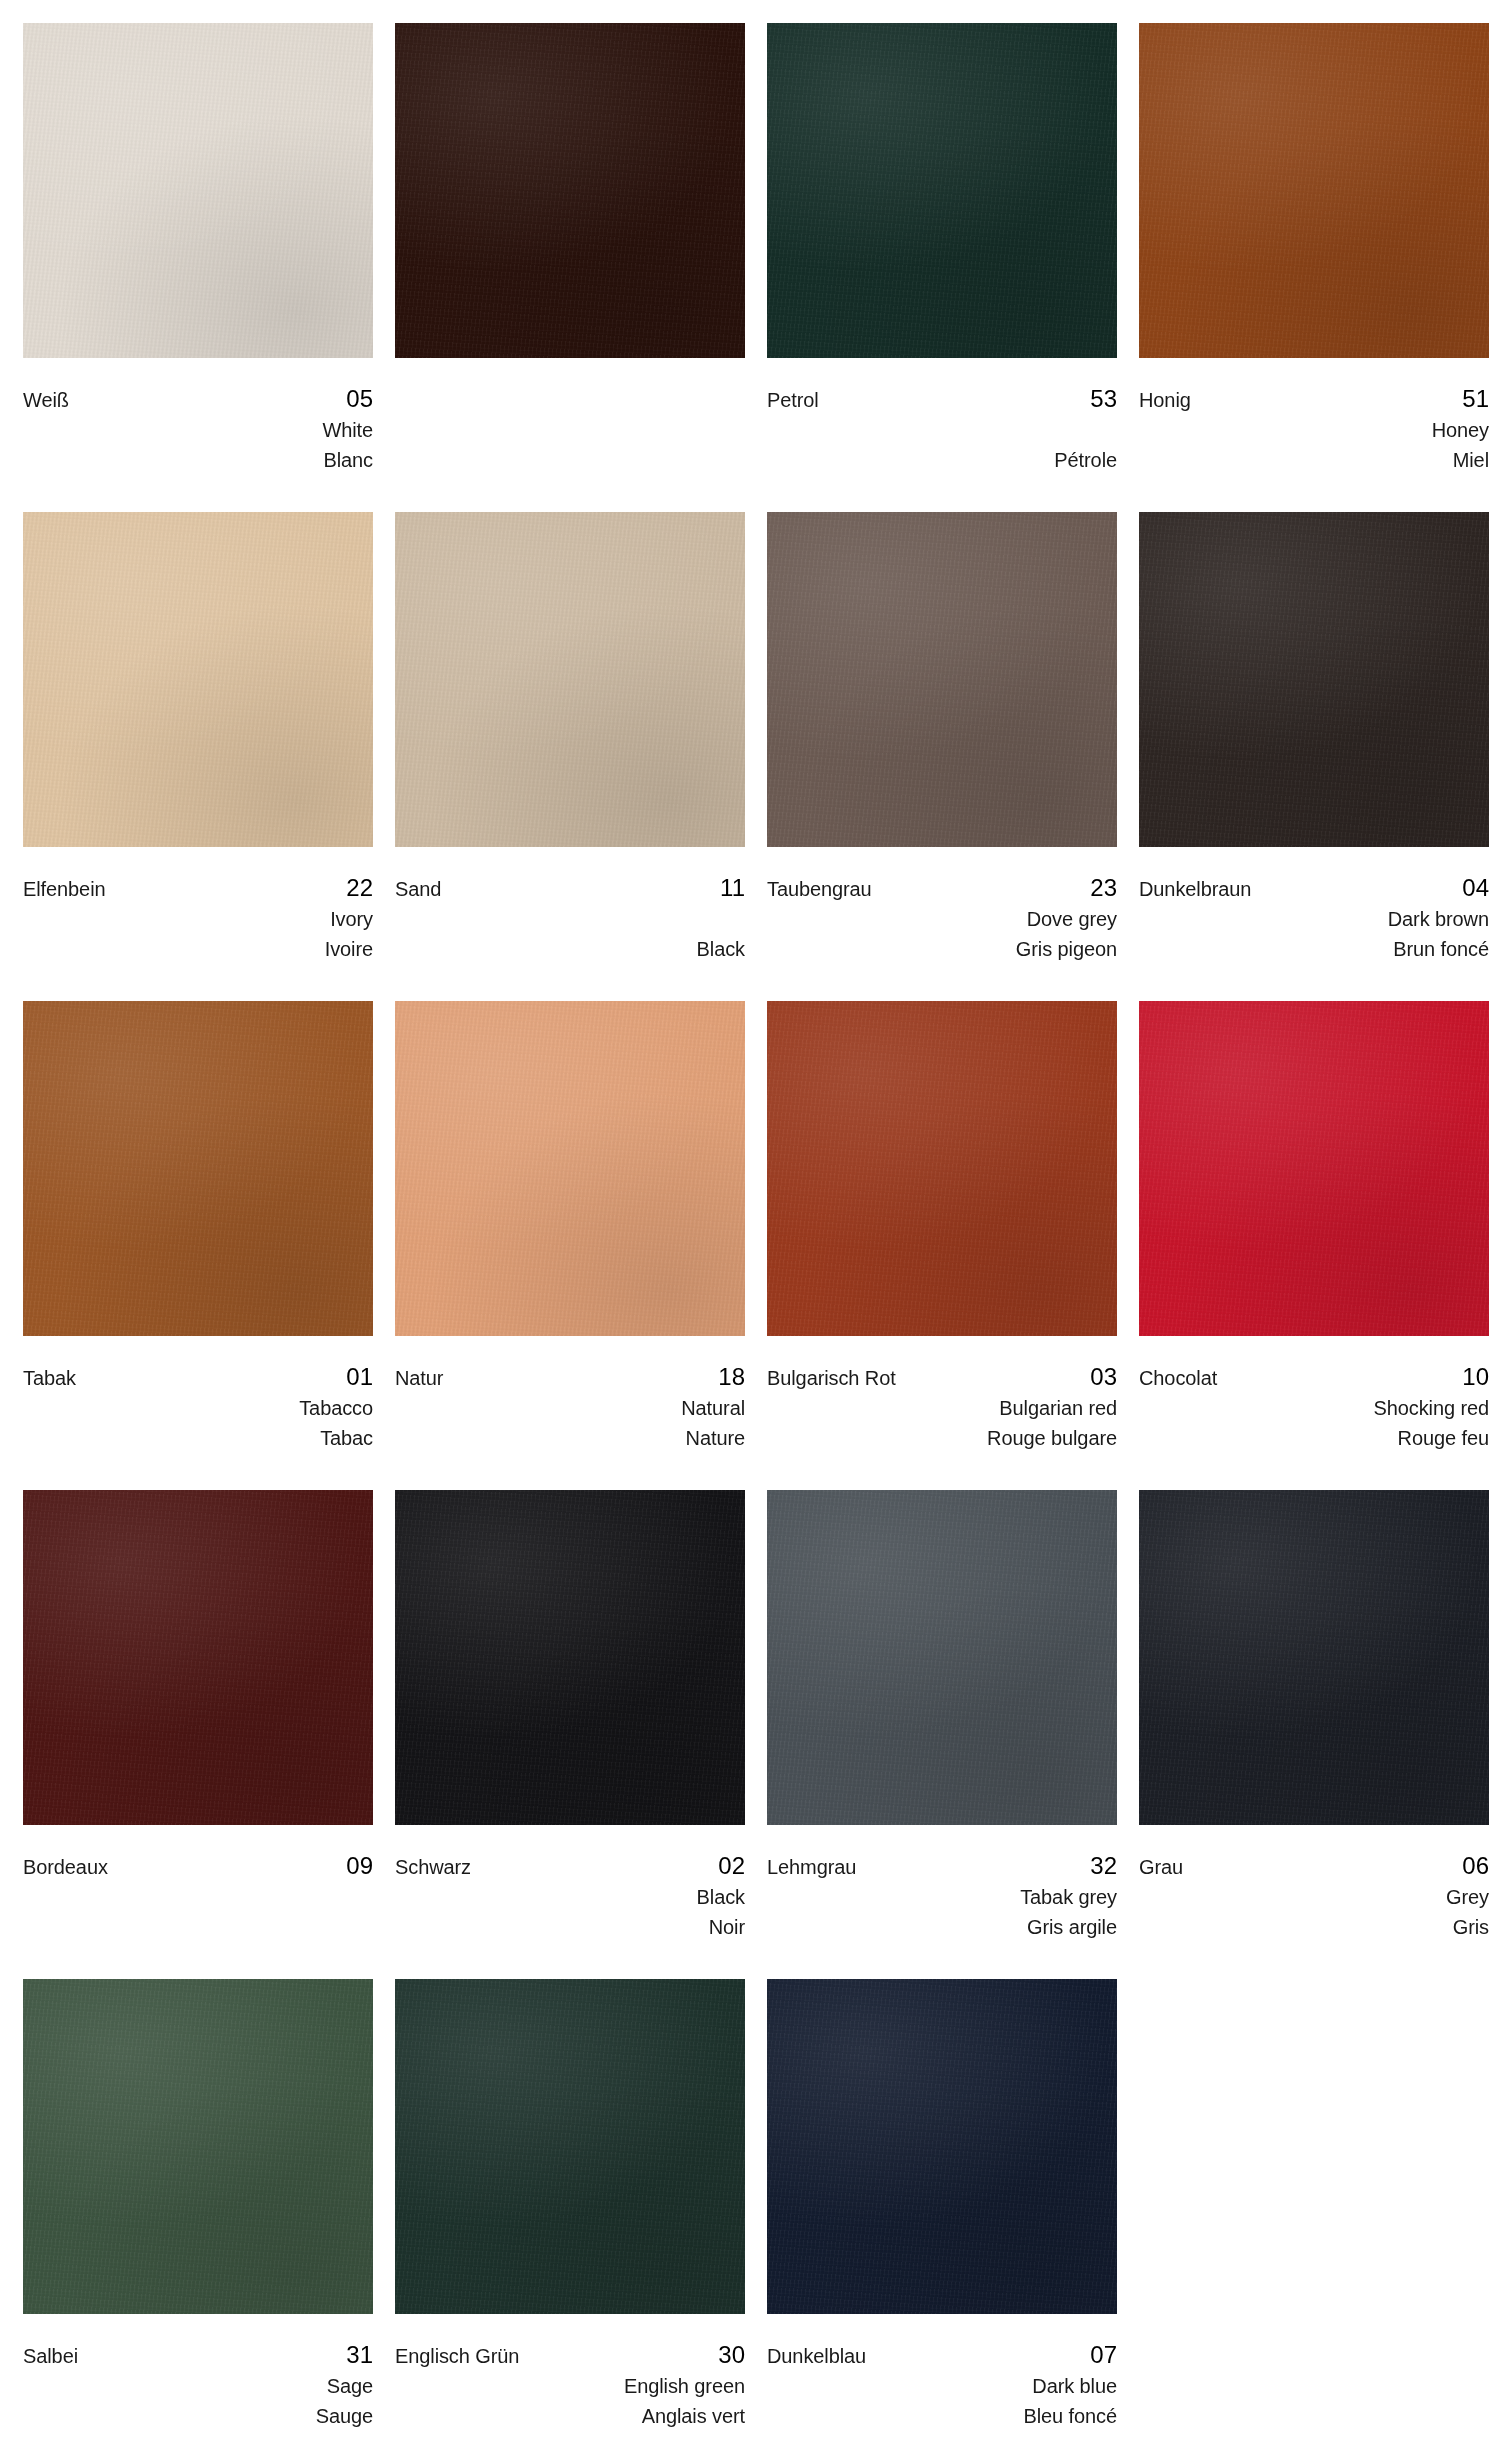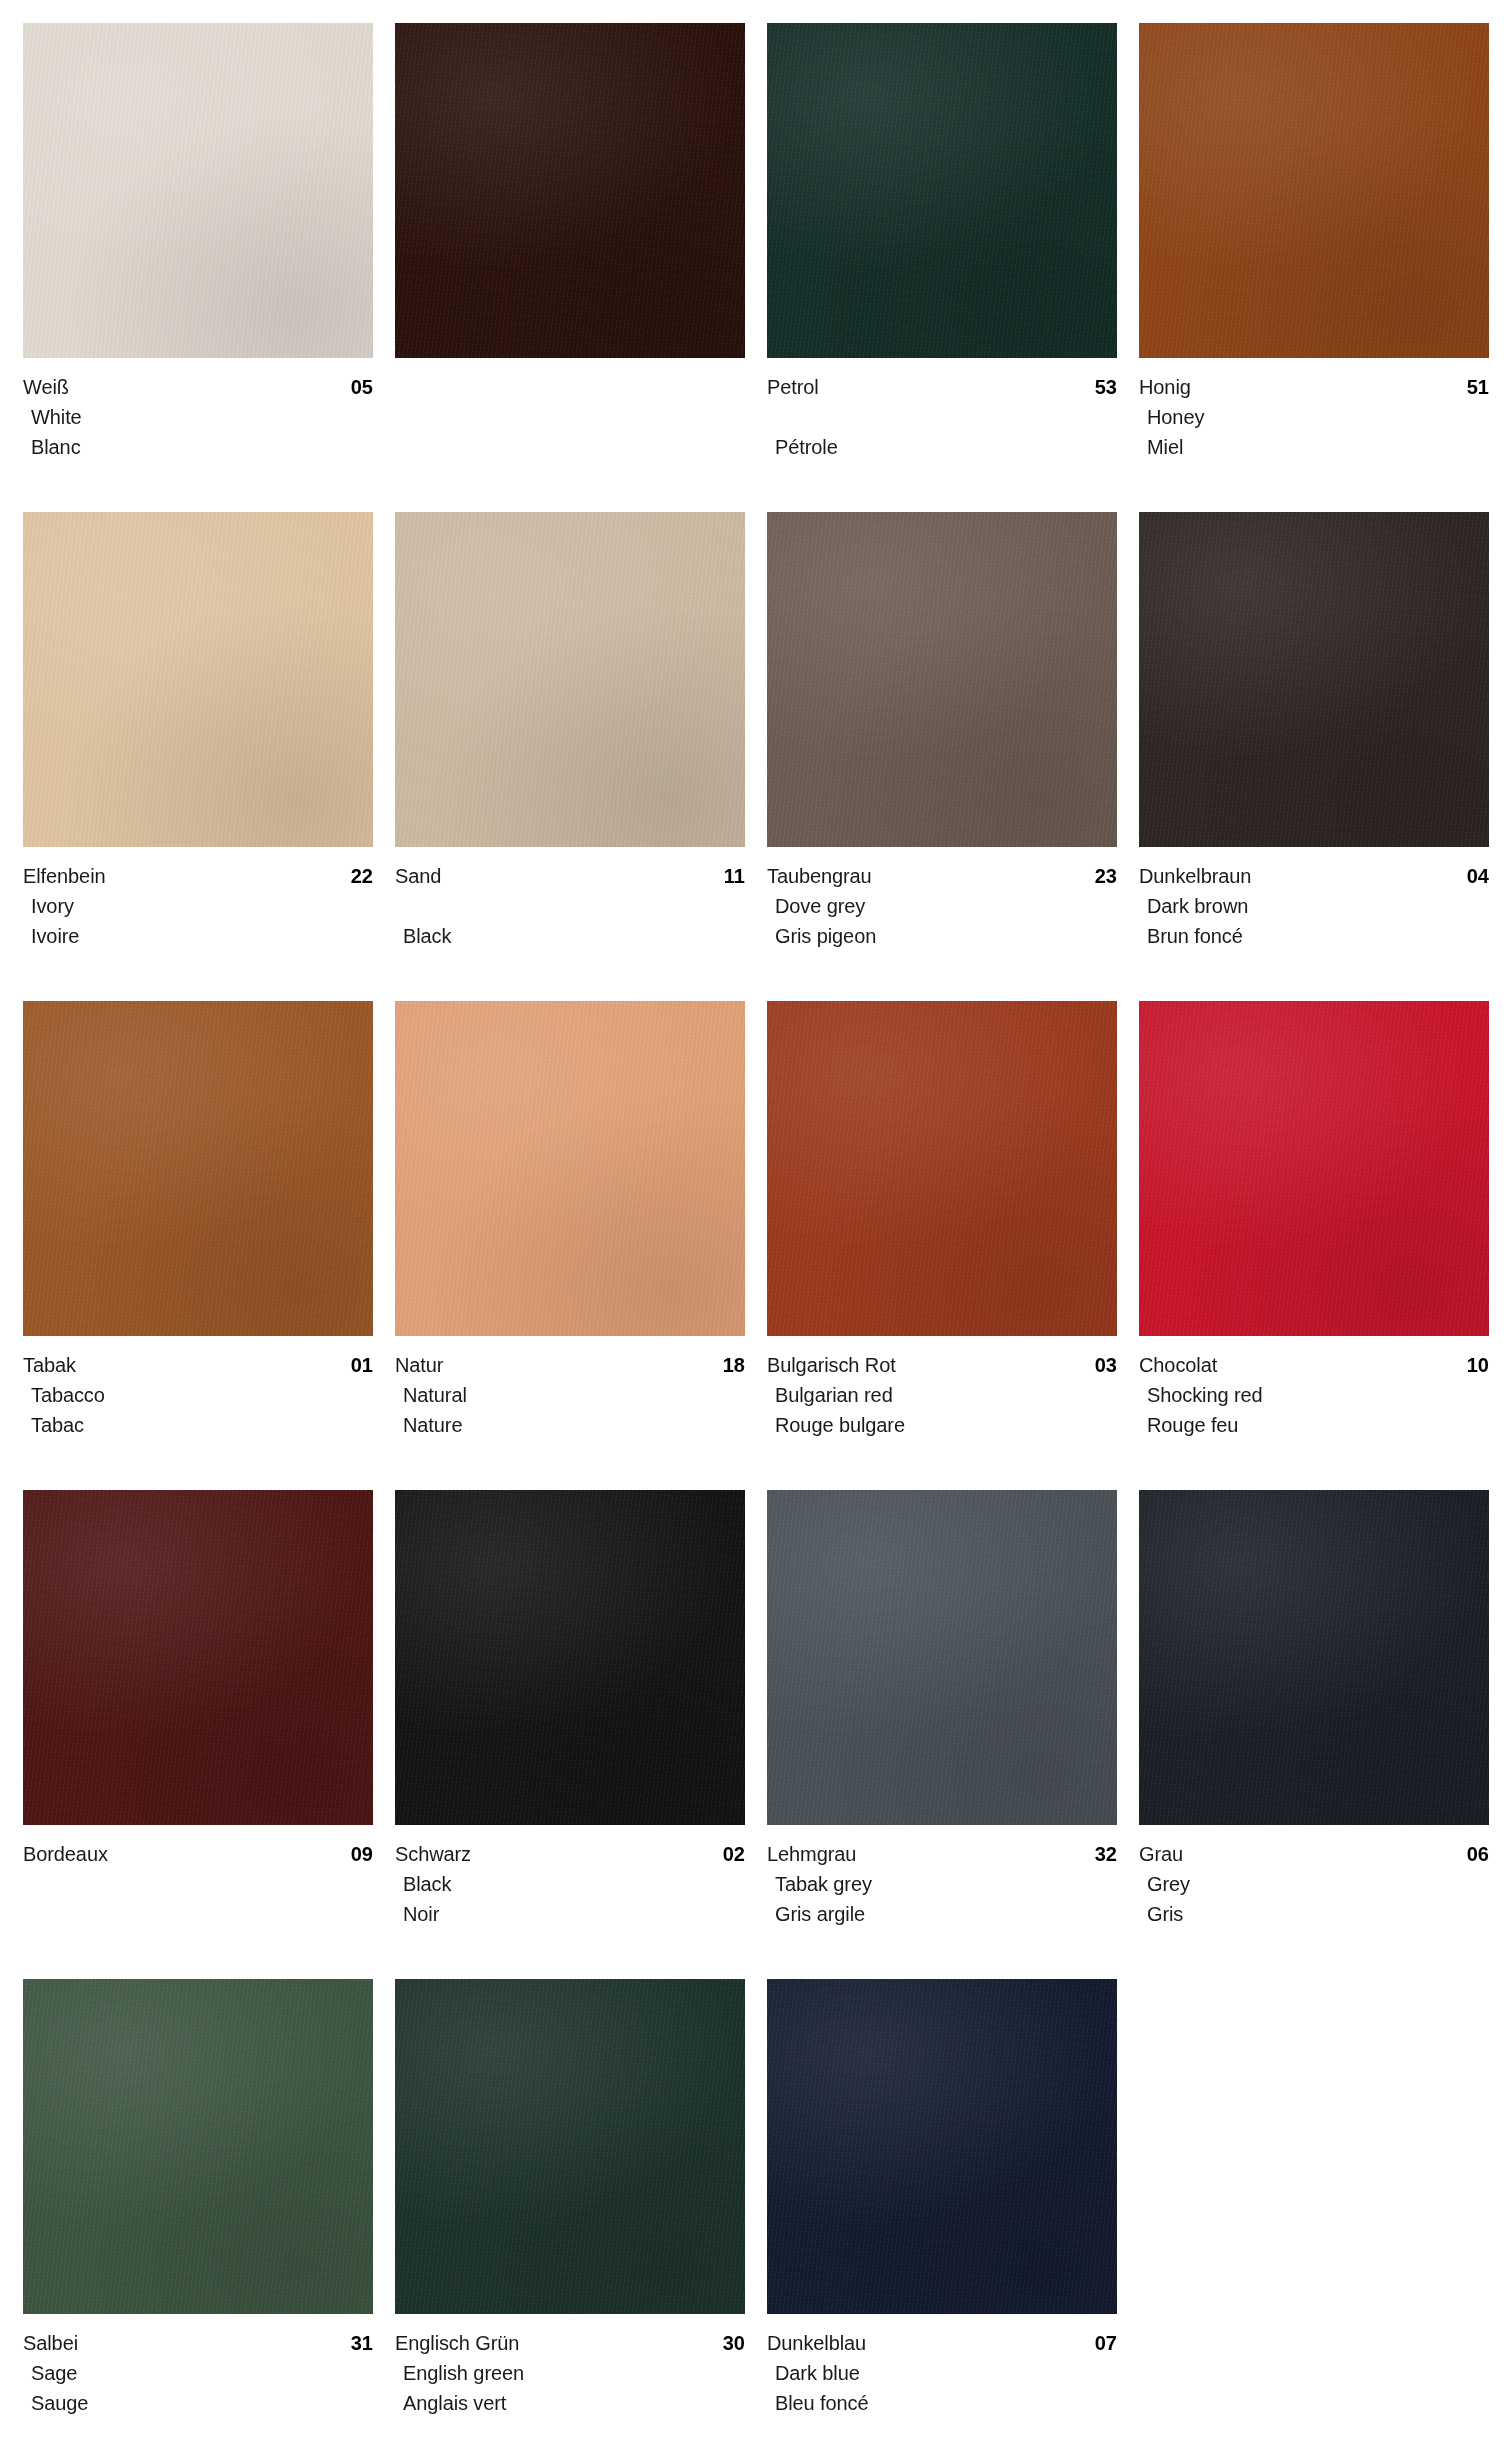--- a/index.html
+++ b/index.html
@@ -50,42 +50,44 @@
   .swatch .sheen {
     position: absolute;
     inset: 0;
     background:
       radial-gradient(120% 90% at 28% 22%, rgba(255,255,255,0.09) 0%, rgba(255,255,255,0.0) 58%),
       radial-gradient(110% 95% at 78% 86%, rgba(0,0,0,0.10) 0%, rgba(0,0,0,0.0) 62%);
     pointer-events: none;
   }
   .labels {
     padding-top: 14px;
+    text-align: right;
   }
   .label-row-top {
     display: flex;
     justify-content: space-between;
     align-items: baseline;
     width: 350px;
   }
   .name-de {
     font-size: 20px;
     line-height: 30px;
     color: #1a1a1a;
     font-stretch: condensed;
     letter-spacing: -0.1px;
     white-space: nowrap;
   }
   .code {
-    font-size: 20px;
+    font-size: 24px;
     line-height: 30px;
-    font-weight: 700;
+    font-weight: 400;
     color: #000000;
     font-stretch: condensed;
     white-space: nowrap;
+    margin-top: 12px;
   }
   .name-en, .name-fr {
     font-size: 20px;
     line-height: 30px;
     color: #1a1a1a;
     font-stretch: condensed;
     letter-spacing: -0.1px;
     white-space: nowrap;
     min-height: 30px;
     margin-left: 8px;

